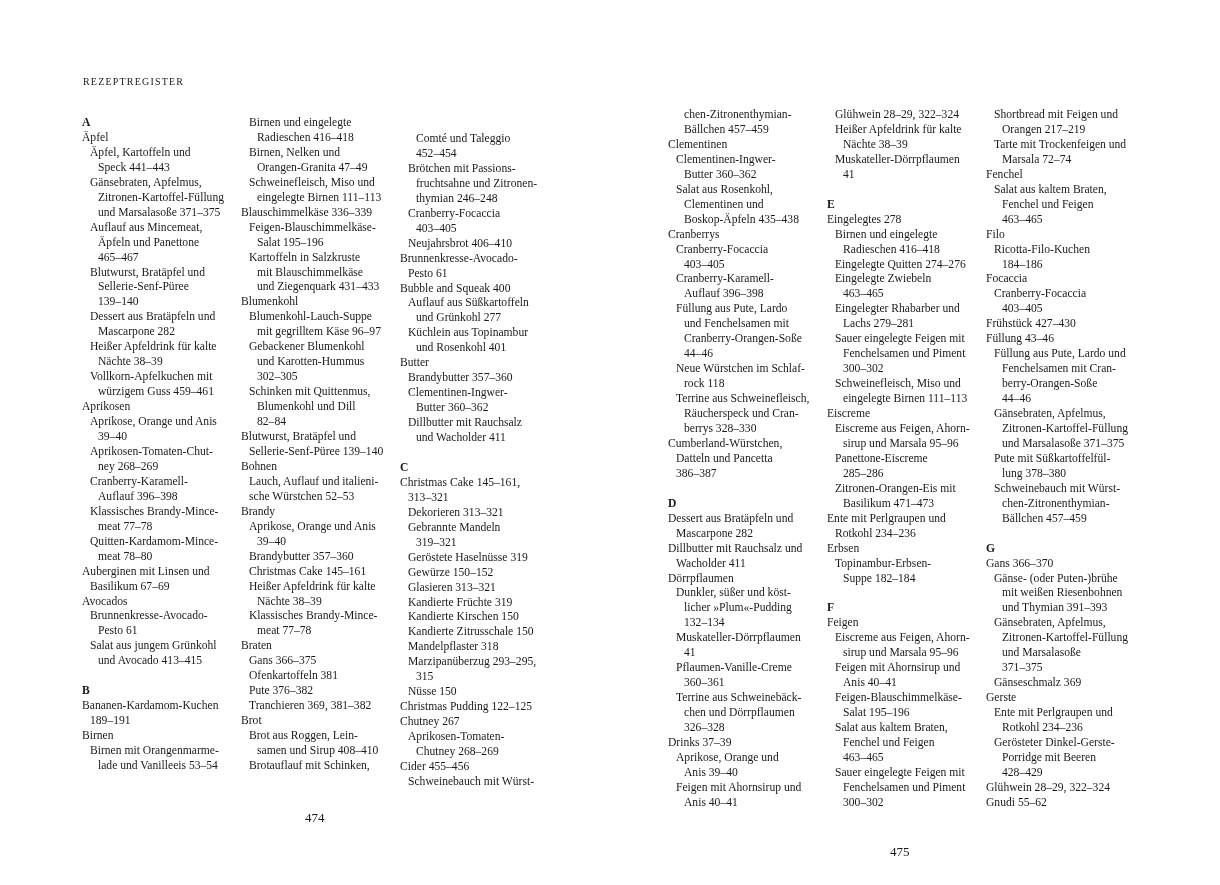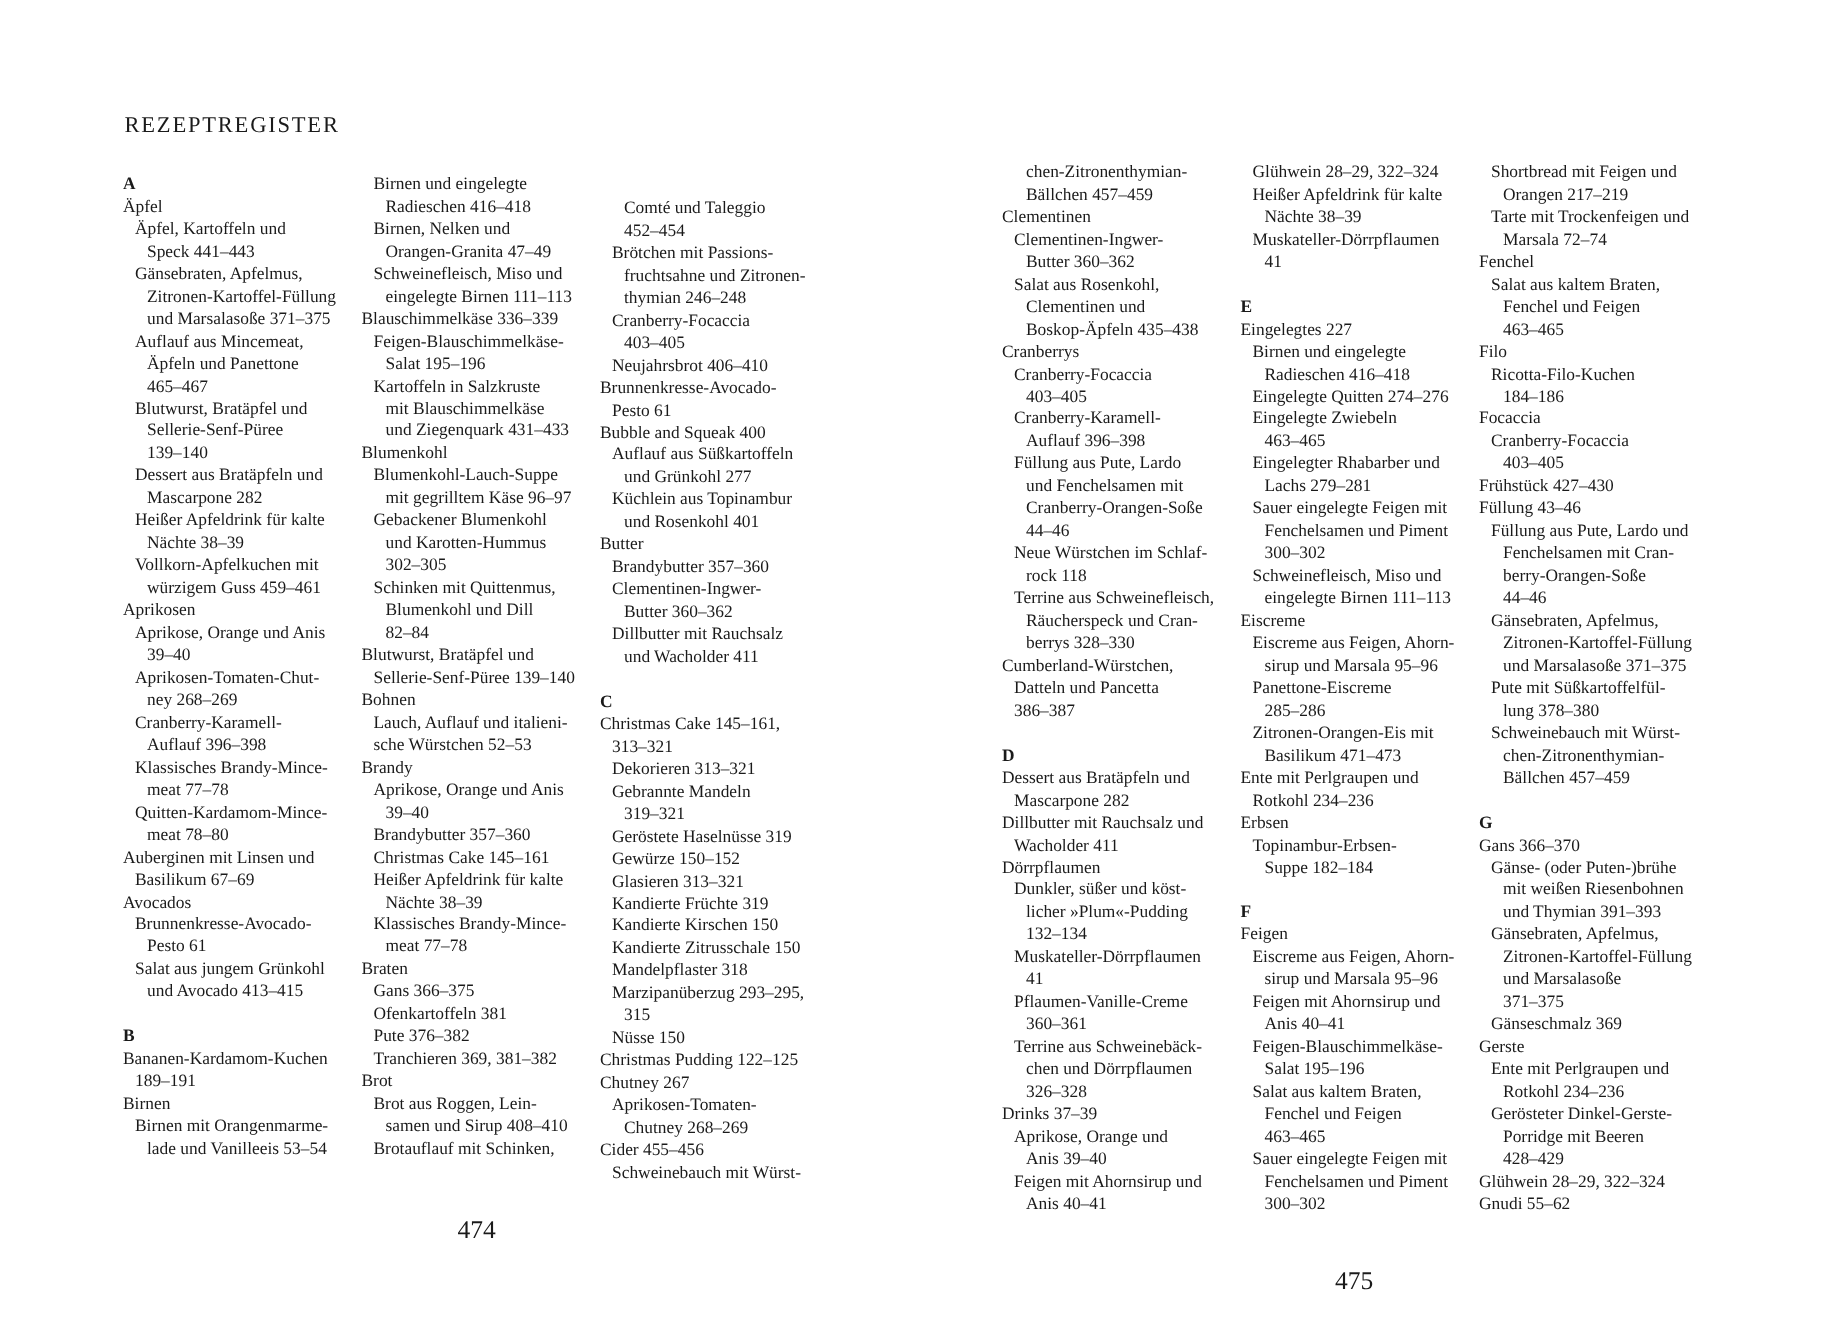--- a/index.html
+++ b/index.html
@@ -6,41 +6,41 @@
     body {
       width: 1220px; height: 885px; position: relative; overflow: hidden;
       font-family: "Liberation Serif", "DejaVu Serif", serif;
       color: #1a1a1a;
     }
     .page { position: absolute; top: 0; height: 885px; }
     .page-left { left: 0; width: 610px; }
     .page-right { left: 605px; width: 610px; margin-top: 35px; }
     .title {
       position: absolute; left: 83px; top: 76px;
-      font-size: 15px; letter-spacing: 1.2px; font-weight: normal;
+      font-size: 10px; letter-spacing: 1.2px; font-weight: normal;
     }
     .col {
       position: absolute; width: 158px;
       font-size: 11.6px; line-height: 14.95px;
     }
     .col-l1 { left: 82px; top: 116px; }
     .col-l2 { left: 241px; top: 116px; }
     .col-l3 { left: 400px; top: 132px; }
     .col-r1 { left: 63px; top: 73px; }
     .col-r2 { left: 222px; top: 73px; }
     .col-r3 { left: 381px; top: 73px; }
     .line { white-space: nowrap; }
     .main { padding-left: 0; }
     .sub { padding-left: 8px; }
     .cont-main { padding-left: 8px; }
     .cont-sub { padding-left: 16px; }
     .letter { font-weight: bold; }
     .gap { height: 14.95px; }
     .page-number {
-      position: absolute; top: 810px; font-size: 17px;
+      position: absolute; top: 810px; font-size: 13px;
     }
     .pn-left { left: 305px; }
     .pn-right { left: 285px; top: 809px; }
   </style>
 </head>
 <body>
 
 <div class="page page-left">
   <div class="title">REZEPTREGISTER</div>
   <div class="col col-l1">
@@ -235,21 +235,21 @@
       <div class="line cont-sub">Anis  40–41</div>
     </div>
   <div class="col col-r2">
       <div class="line sub">Glühwein  28–29, 322–324</div>
       <div class="line sub">Heißer Apfeldrink für kalte</div>
       <div class="line cont-sub">Nächte  38–39</div>
       <div class="line sub">Muskateller-Dörrpflaumen</div>
       <div class="line cont-sub">41</div>
       <div class="line gap"></div>
       <div class="line letter">E</div>
-      <div class="line main">Eingelegtes  227</div>
+      <div class="line main">Eingelegtes  278</div>
       <div class="line sub">Birnen und eingelegte</div>
       <div class="line cont-sub">Radieschen  416–418</div>
       <div class="line sub">Eingelegte Quitten  274–276</div>
       <div class="line sub">Eingelegte Zwiebeln</div>
       <div class="line cont-sub">463–465</div>
       <div class="line sub">Eingelegter Rhabarber und</div>
       <div class="line cont-sub">Lachs  279–281</div>
       <div class="line sub">Sauer eingelegte Feigen mit</div>
       <div class="line cont-sub">Fenchelsamen und Piment</div>
       <div class="line cont-sub">300–302</div>

